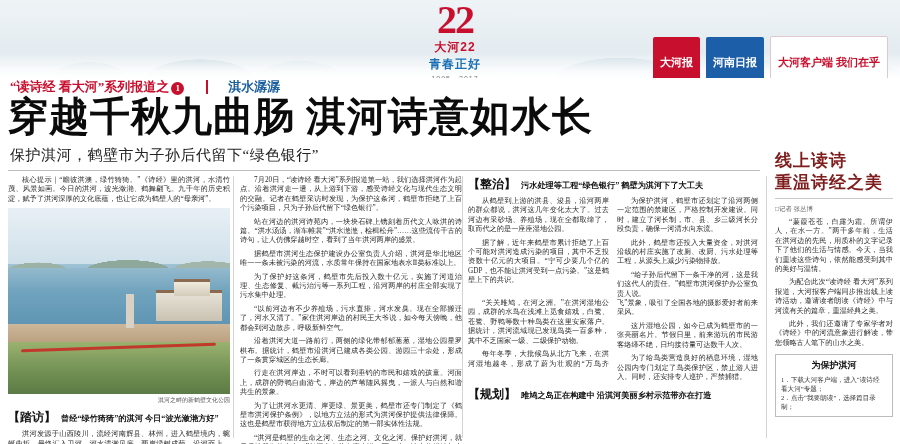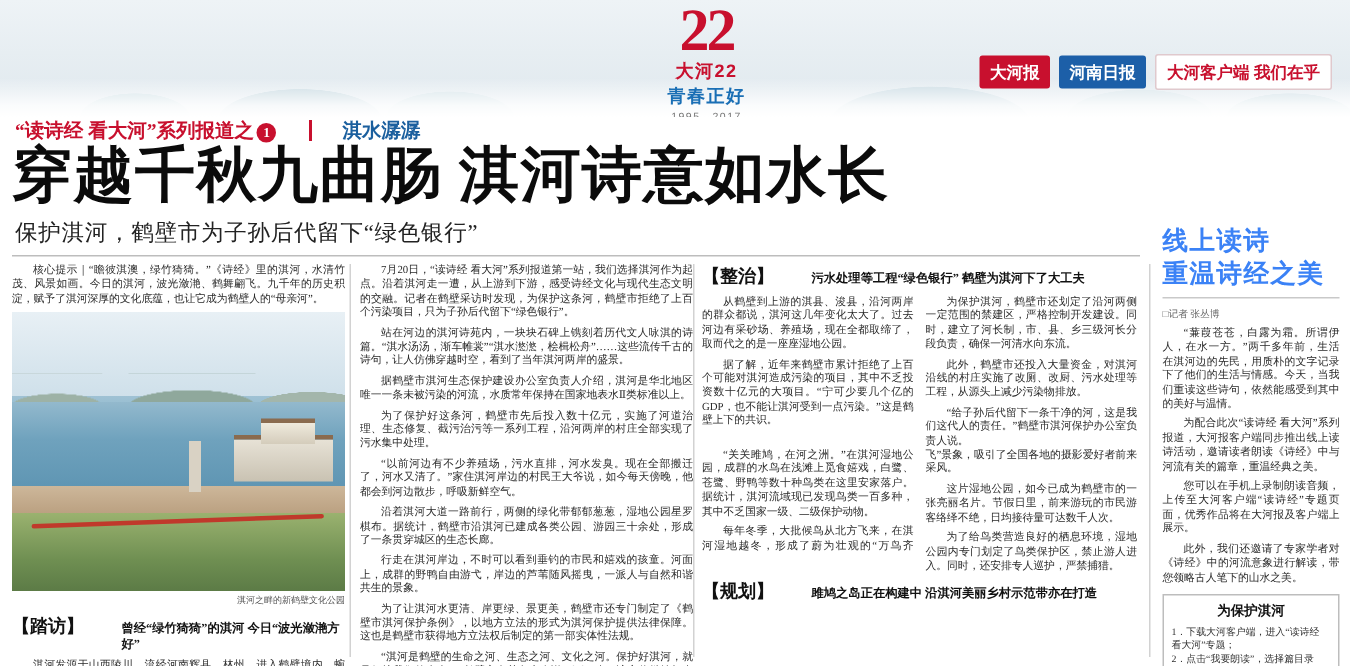--- a/index.html
+++ b/index.html
@@ -28,35 +28,35 @@
       radial-gradient(70px 26px at 860px 62px, #cbdde4 0 60%, transparent 61%);
     opacity:.95;
   }
   .mist{
     position:absolute;left:0;bottom:0;width:900px;height:26px;
     background:linear-gradient(180deg,rgba(255,255,255,0) 0%,rgba(255,255,255,.85) 70%,#fff 100%);
   }
 
   
   .logo22{
-    position:absolute;left:412px;top:2px;width:118px;height:68px;text-align:center;
+    position:absolute;left:396px;top:2px;width:118px;height:68px;text-align:center;
   }
   .logo22 .num{
     font-size:40px;line-height:36px;font-weight:bold;color:#c8102e;
     letter-spacing:-2px;font-family:"Liberation Serif","DejaVu Serif",serif;
   }
   .logo22 .l1{font-size:12px;color:#c8102e;font-weight:bold;margin-top:1px;letter-spacing:1px;}
   .logo22 .l2{font-size:12px;color:#1a6fb5;font-weight:bold;letter-spacing:1px;}
   .logo22 .l3{font-size:7px;color:#777;margin-top:2px;letter-spacing:1px;}
 
   
   .brandbar{position:absolute;right:12px;top:36px;display:flex;gap:6px;align-items:center;}
   .brand{
     height:22px;display:flex;align-items:center;justify-content:center;
-    padding:0 7px;border-radius:2px;color:#fff;font-size:11px;font-weight:bold;white-space:nowrap;
+    padding:14px 7px;border-radius:2px;color:#fff;font-size:11px;font-weight:bold;white-space:nowrap;
   }
   .brand.red{background:#c8102e;}
   .brand.blue{background:#1c5fa8;}
   .brand.white{background:#fff;color:#c8102e;border:1px solid #e0c9cd;}
 
   
   .kicker{position:absolute;left:10px;top:78px;display:flex;align-items:center;gap:20px;}
   .kicker .k1{
     color:#c8102e;font-size:13px;font-weight:bold;
     font-family:"Liberation Serif","DejaVu Serif",serif;white-space:nowrap;
@@ -97,21 +97,21 @@
   .v1{left:233px;} .v2{left:462px;} .v3{left:766px;}
 
   .body{
     font-family:"Liberation Serif","DejaVu Serif",serif;
     font-size:7.2px;line-height:9.4px;color:#2a2a2a;text-align:justify;
   }
   .body p{margin:0 0 4px 0;text-indent:14px;}
 
   .tag{
     display:inline-block;font-family:Liberation Serif, serif;
-    font-weight:bold;font-size:12px;color:#111;margin-right:22px;white-space:nowrap;
+    font-weight:bold;font-size:12px;color:#111;margin-right:2px;white-space:nowrap;
   }
   .secthead{margin:4px 0 4px 0;display:flex;align-items:baseline;gap:3px;}
   .secthead .txt{
     font-family:"Liberation Serif","DejaVu Serif",serif;
     font-size:8.2px;font-weight:bold;color:#111;line-height:11px;
   }
 
   
   .photo{
     position:relative;width:222px;height:186px;margin-top:4px;overflow:hidden;
@@ -138,21 +138,21 @@
     background:linear-gradient(180deg,#efeadd 0%,#d4ccbb 100%);border-top:3px solid #8a6b4f;}
   .photo .tower{position:absolute;left:118px;top:46%;width:8px;height:34px;background:#d9d2c4;}
   .caption{
     font-size:6px;color:#555;text-align:right;margin-top:2px;
     font-family:"Liberation Serif","DejaVu Serif",serif;
   }
 
   
   .rtitle{
     font-family:"Liberation Serif","DejaVu Serif",serif;
-    font-size:17px;line-height:22px;font-weight:bold;color:#3b82f6;letter-spacing:1px;
+    font-size:17px;line-height:22px;font-weight:bold;color:#7f1d1d;letter-spacing:1px;
   }
   .byline{font-size:6.5px;color:#666;margin:6px 0 4px 0;font-family:"Liberation Serif","DejaVu Serif",serif;}
   .rrule{width:100%;height:1px;background:#c9c9c9;margin:4px 0 5px 0;}
   .joinbox{
     margin-top:6px;border:1px solid #bdbdbd;padding:4px 5px 5px 5px;
   }
   .joinbox .jt{
     text-align:center;font-size:9px;font-weight:bold;color:#111;margin-bottom:3px;
     font-family:"Liberation Serif","DejaVu Serif",serif;
   }
@@ -265,21 +265,20 @@
   </div>
 
   <div class="col colD">
     <div class="rtitle">线上读诗</div>
     <div class="rtitle">重温诗经之美</div>
     <div class="rrule"></div>
     <div class="byline">□记者 张丛博</div>
     <div class="body">
       <p>“蒹葭苍苍，白露为霜。所谓伊人，在水一方。”两千多年前，生活在淇河边的先民，用质朴的文字记录下了他们的生活与情感。今天，当我们重读这些诗句，依然能感受到其中的美好与温情。</p>
       <p>为配合此次“读诗经 看大河”系列报道，大河报客户端同步推出线上读诗活动，邀请读者朗读《诗经》中与河流有关的篇章，重温经典之美。</p>
-      <p>您可以在手机上录制朗读音频，上传至大河客户端“读诗经”专题页面，优秀作品将在大河报及客户端上展示。</p>
       <p>此外，我们还邀请了专家学者对《诗经》中的河流意象进行解读，带您领略古人笔下的山水之美。</p>
     </div>
     <div class="joinbox">
       <div class="jt">为保护淇河</div>
       <div class="ji">1．下载大河客户端，进入“读诗经 看大河”专题；</div>
       <div class="ji">2．点击“我要朗读”，选择篇目录制；</div>
 
     </div>
   </div>
 

